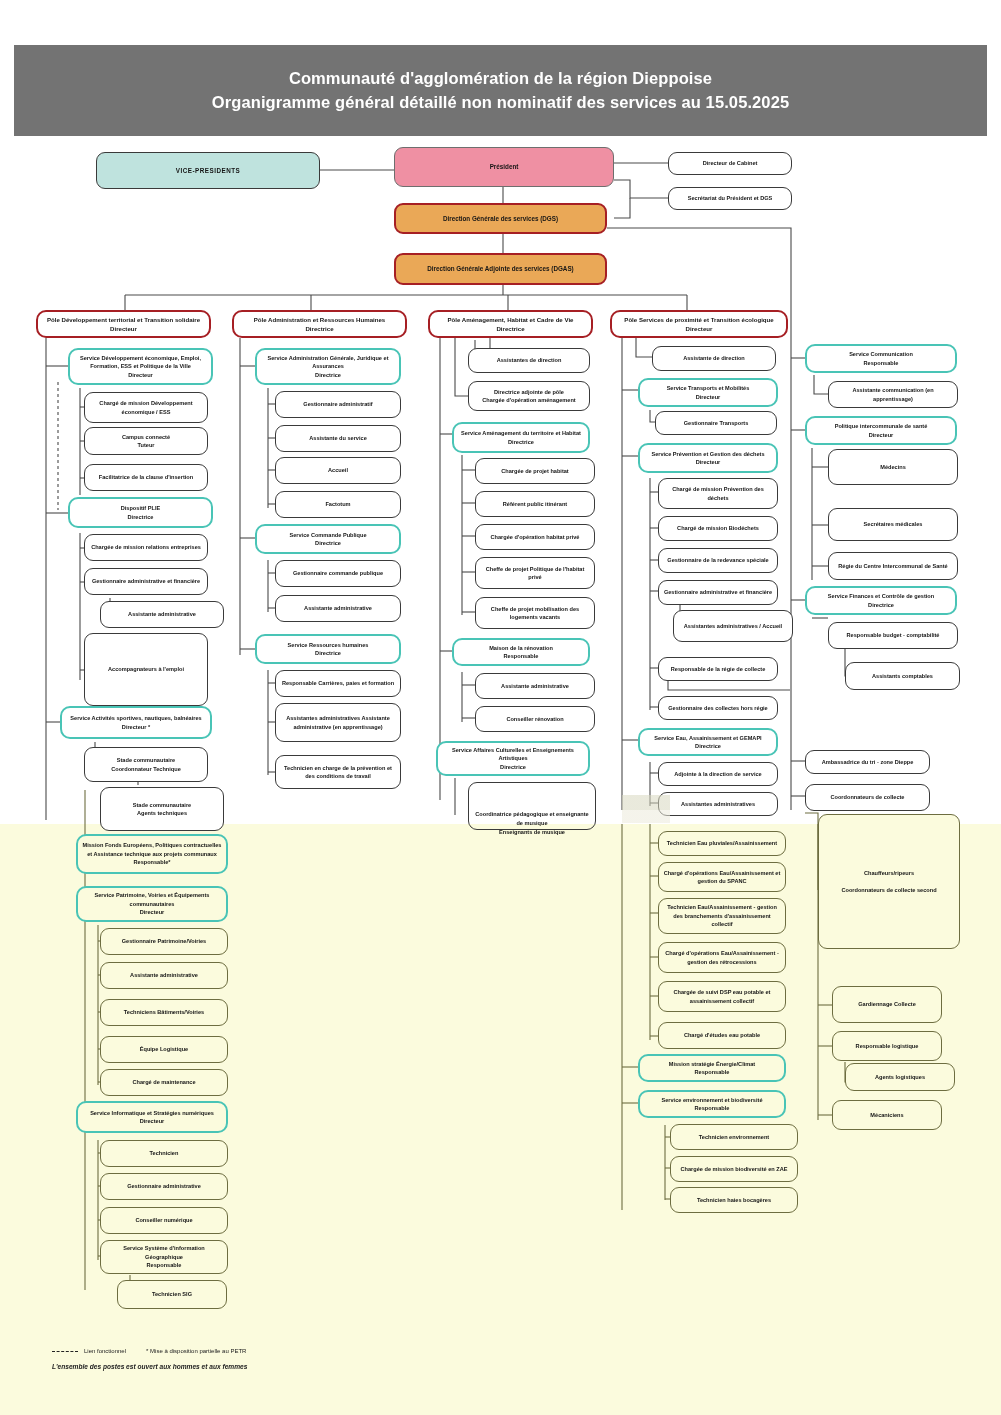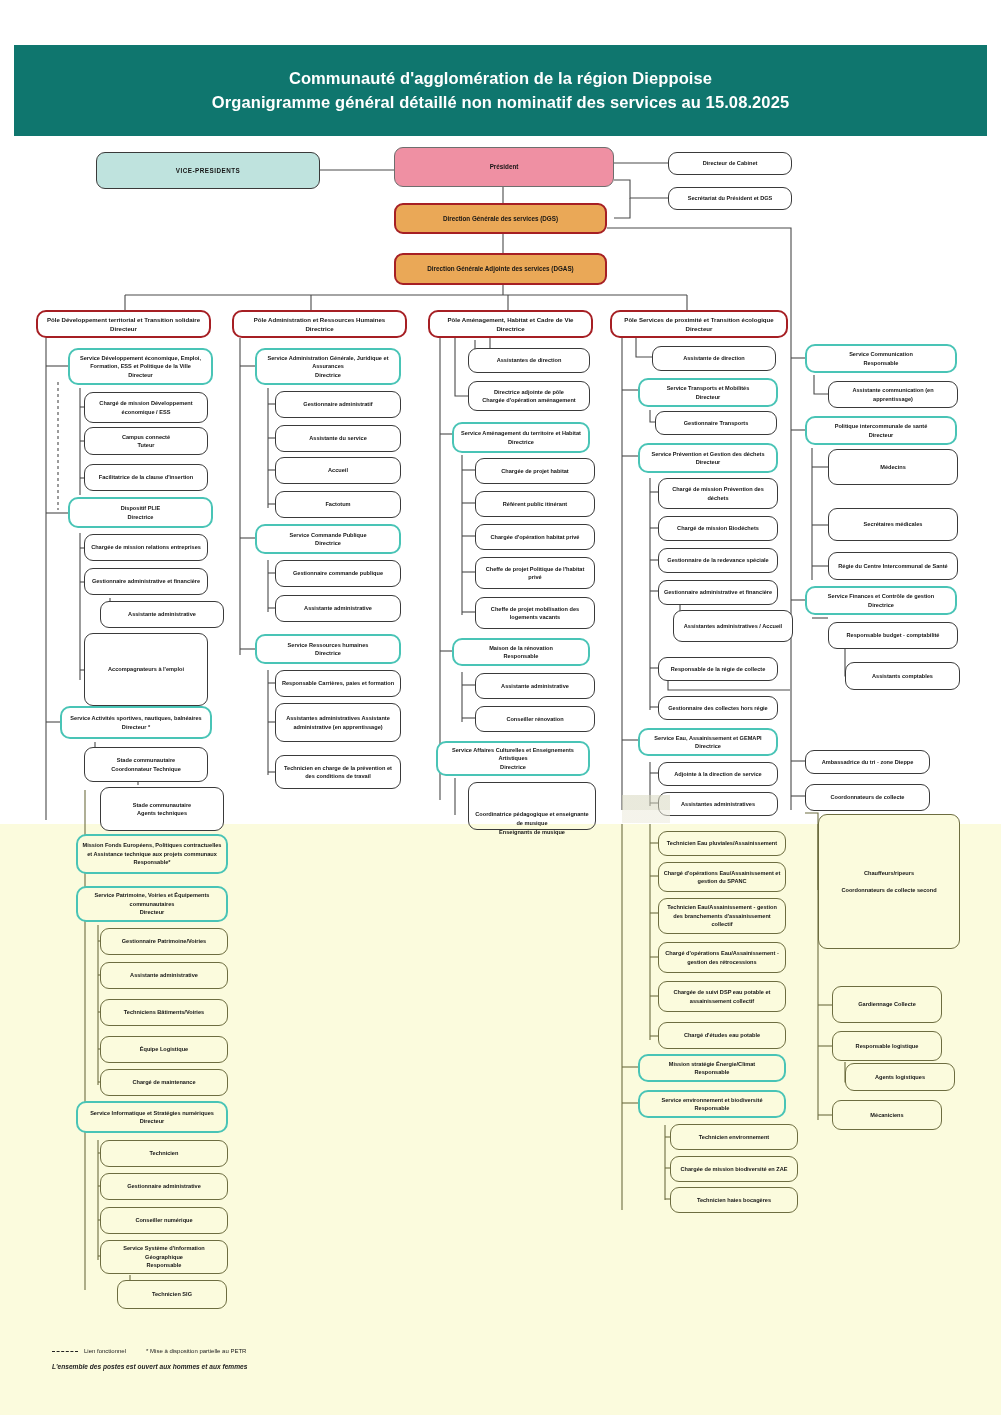--- a/index.html
+++ b/index.html
@@ -11,21 +11,21 @@
   }
   
   #yellow-overlay{
     position:absolute;left:0;top:824px;width:1001px;height:591px;
     background:#fbfbdd;z-index:0;
   }
   #chart{position:absolute;left:0;top:0;width:1001px;height:1415px;z-index:2;}
   
   #banner{
     position:absolute;left:14px;top:45px;width:973px;height:91px;
-    background:#0f766e;color:#ffffff;
+    background:#737373;color:#ffffff;
     display:flex;flex-direction:column;align-items:center;justify-content:center;
     z-index:3;
   }
   #banner .ln{font-size:16.5px;font-weight:bold;letter-spacing:.1px;line-height:1.45;}
   
   .node{
     position:absolute;box-sizing:border-box;
     border:1.2px solid #3a3a3a;border-radius:9px;
     background:#ffffff;
     display:flex;align-items:center;justify-content:center;text-align:center;
@@ -221,21 +221,21 @@
     <path d="M818,1005 H832"></path>
     <path d="M818,1046 H832"></path>
     <path d="M818,1115 H832"></path>
     <path d="M845,1062 V1082 H858"></path>
     <path d="M805,813 H818 V890"></path>
   </g>
 </svg>
 
 <div id="banner">
   <div class="ln">Communauté d'agglomération de la région Dieppoise</div>
-  <div class="ln">Organigramme général détaillé non nominatif des services au 15.08.2025</div>
+  <div class="ln">Organigramme général détaillé non nominatif des services au 15.05.2025</div>
 </div>
 
 <div id="chart">
 
   <div class="node vp" style="left:96px;top:152px;width:224px;height:37px;">VICE-PRESIDENTS</div>
   <div class="node pres" style="left:394px;top:147px;width:220px;height:40px;">Président</div>
   <div class="node" style="left:668px;top:152px;width:124px;height:23px;">Directeur de Cabinet</div>
   <div class="node" style="left:668px;top:187px;width:124px;height:23px;">Secrétariat du Président et DGS</div>
   <div class="node dgs" style="left:394px;top:203px;width:213px;height:31px;">Direction Générale des services (DGS)</div>
   <div class="node dgs" style="left:394px;top:253px;width:213px;height:32px;">Direction Générale Adjointe des services (DGAS)</div>

